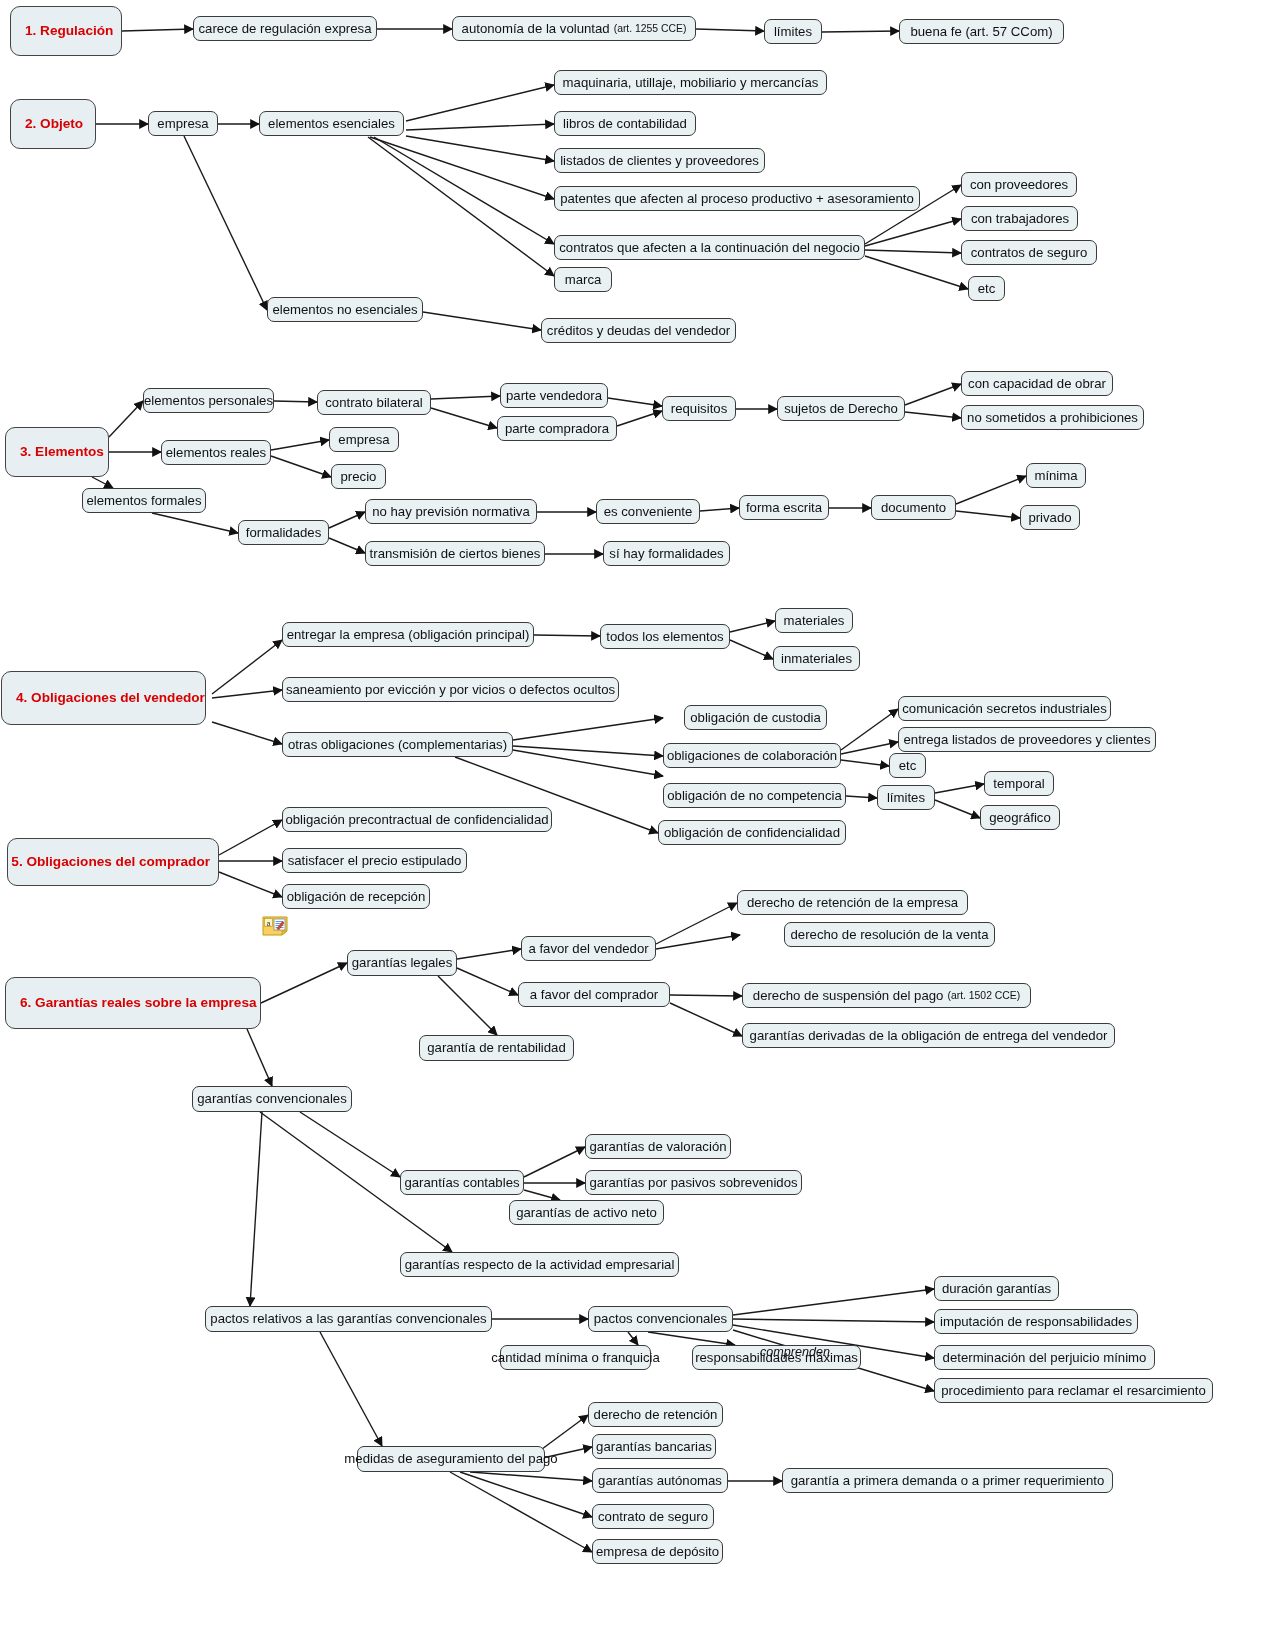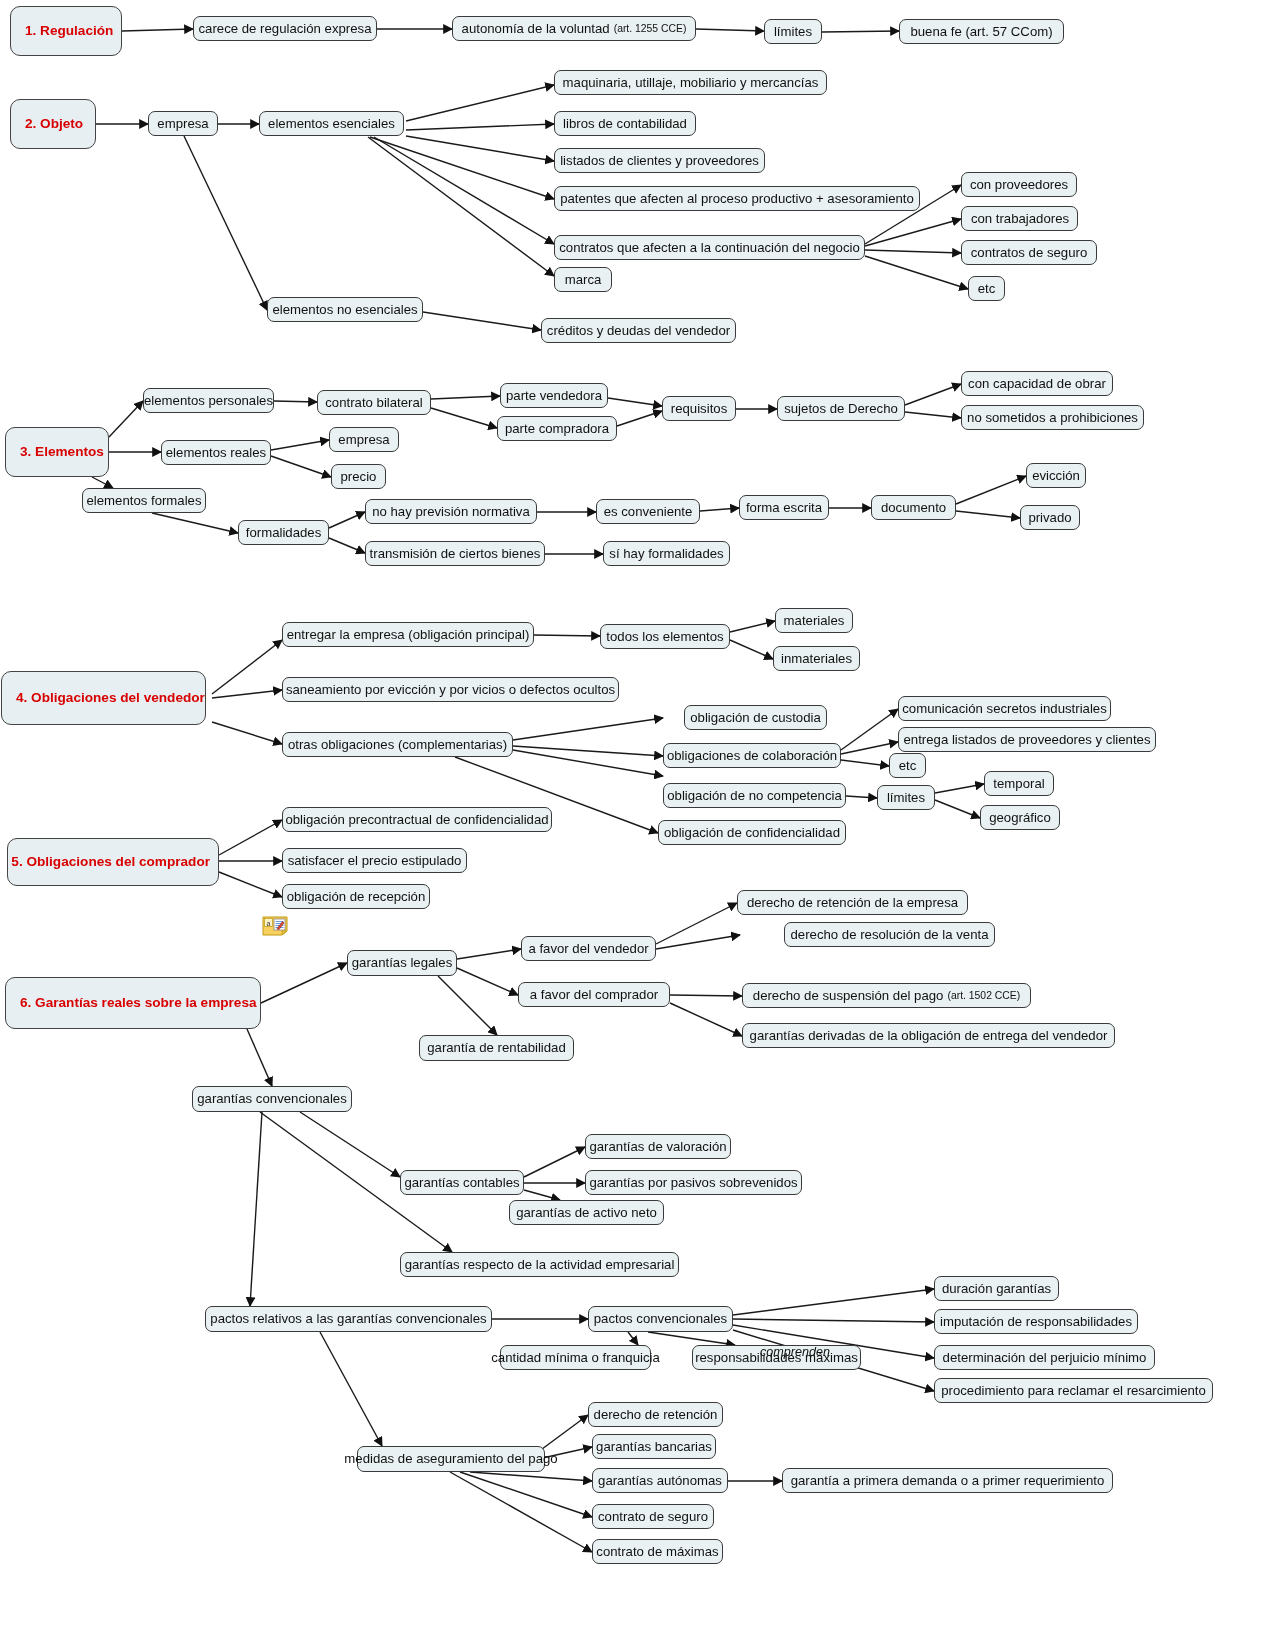--- a/index.html
+++ b/index.html
@@ -233,21 +233,21 @@
       <div class="node" style="left: 603px; top: 541px; width: 127px; height: 25px;">
         <span>sí hay formalidades</span>
       </div>
       <div class="node" style="left: 739px; top: 495px; width: 90px; height: 25px;">
         <span>forma escrita</span>
       </div>
       <div class="node" style="left: 871px; top: 495px; width: 85px; height: 25px;">
         <span>documento</span>
       </div>
       <div class="node" style="left: 1026px; top: 463px; width: 60px; height: 25px;">
-        <span>evicción</span>
+        <span>mínima</span>
       </div>
       <div class="node" style="left: 1020px; top: 505px; width: 60px; height: 25px;">
         <span>privado</span>
       </div>
       <div class="node sect" style="left: 1px; top: 671px; width: 205px; height: 54px;">
         <span>4. Obligaciones del vendedor</span>
       </div>
       <div class="node" style="left: 282px; top: 622px; width: 252px; height: 25px;">
         <span>entregar la empresa (obligación principal)</span>
       </div>
@@ -390,21 +390,21 @@
       <div class="node" style="left: 592px; top: 1468px; width: 136px; height: 25px;">
         <span>garantías autónomas</span>
       </div>
       <div class="node" style="left: 782px; top: 1468px; width: 331px; height: 25px;">
         <span>garantía a primera demanda o a primer requerimiento</span>
       </div>
       <div class="node" style="left: 592px; top: 1504px; width: 122px; height: 25px;">
         <span>contrato de seguro</span>
       </div>
       <div class="node" style="left: 592px; top: 1539px; width: 131px; height: 25px;">
-        <span>contrato de máximas</span>
+        <span>empresa de depósito</span>
       </div>
     </div>
   <div id="labels">
       <div class="label" style="left: 760px; top: 1345px; font-style: italic;">comprenden</div>
     </div>
   <div id="icons">
       <div class="noteicon" style="left: 262px; top: 916px;"><svg width="26" height="20" viewBox="0 0 26 20">
           <path d="M1 1 H25 V15 L20 19 H1 Z" fill="#f7d060" stroke="#c09b10" stroke-width="1"></path>
           <rect x="2.5" y="2.5" width="8" height="8" fill="#fdf3c8" stroke="#c09b10" stroke-width="0.7"></rect>
           <text x="6.5" y="9.5" font-size="7" text-anchor="middle" fill="#333" font-family="Liberation Sans,sans-serif">a</text>

